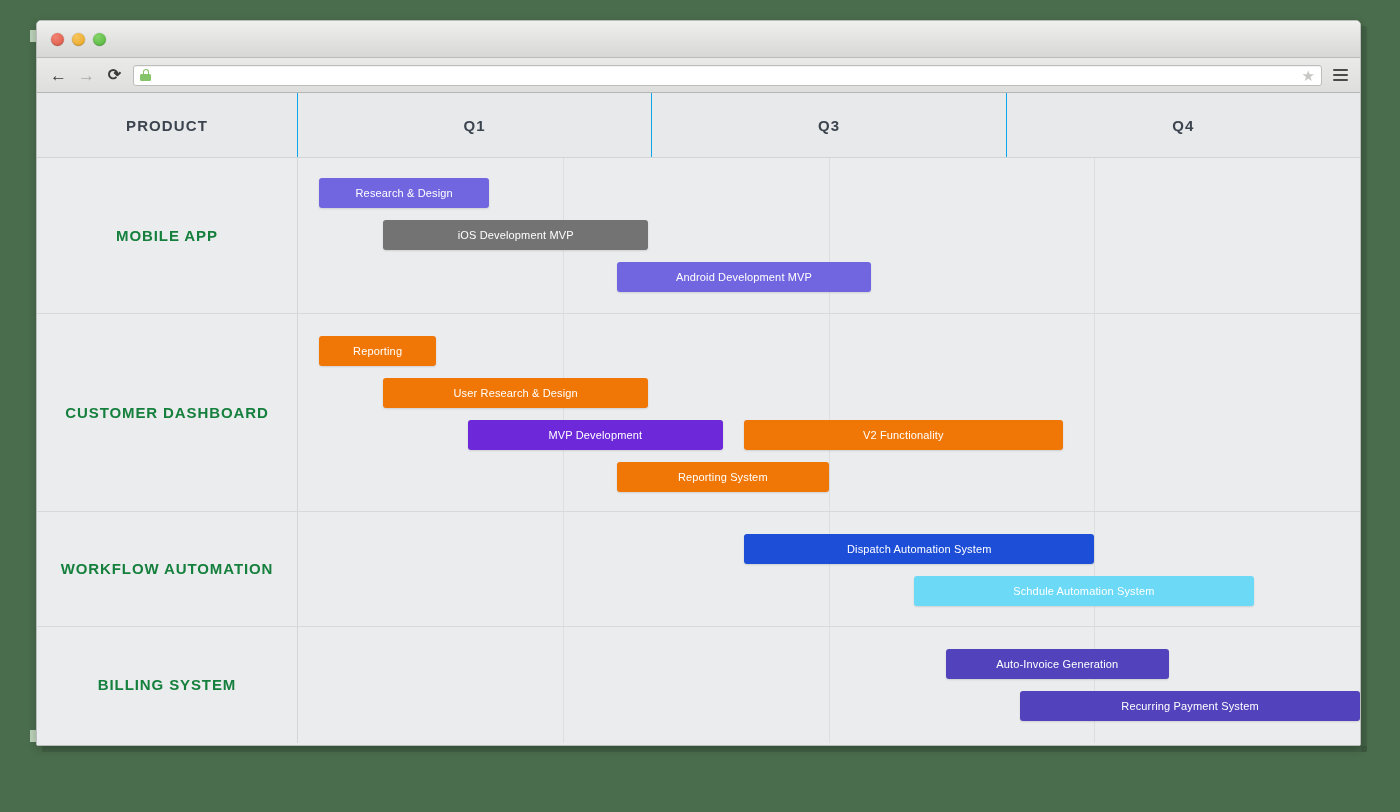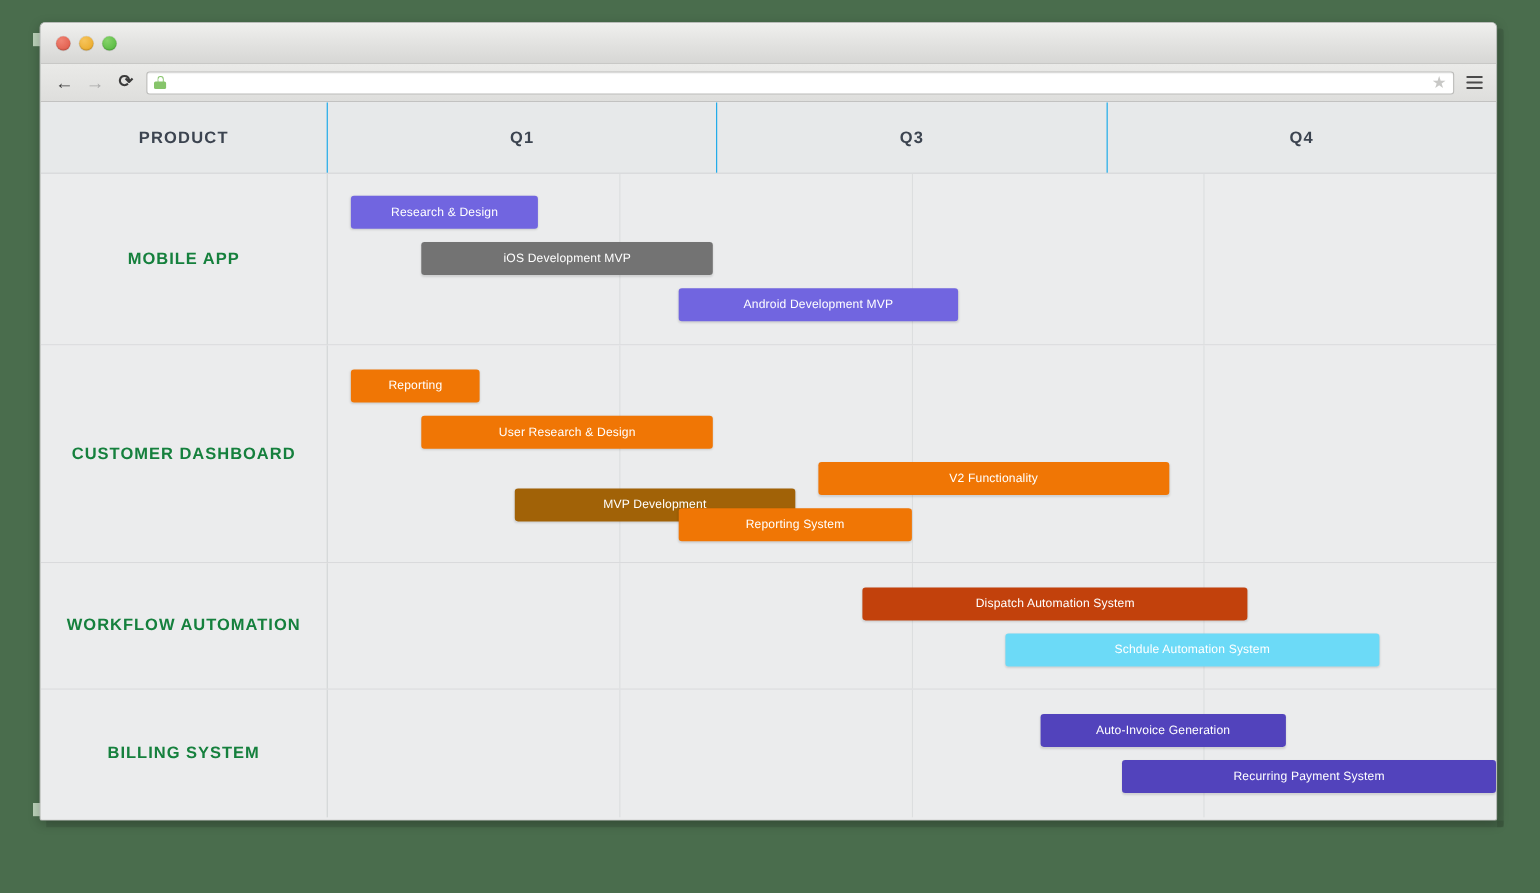--- a/index.html
+++ b/index.html
@@ -359,38 +359,38 @@
           <div class="row-track">
             <div class="grid">
                 <div></div>
                 <div></div>
                 <div></div>
                 <div></div>
               </div>
             <div class="bars">
                 <div class="bar" style="background: rgb(240, 118, 5); left: 2%; width: 11%; top: 22px;">Reporting</div>
                 <div class="bar" style="background: rgb(240, 118, 5); left: 8%; width: 25%; top: 64px;">User Research &amp; Design</div>
-                <div class="bar" style="background: #a16207; left: 16%; width: 24%; top: 106px; margin-top: 24px;">MVP Development</div>
+                <div class="bar" style="background: #6d28d9; left: 16%; width: 24%; top: 106px;">MVP Development</div>
                 <div class="bar" style="background: rgb(240, 118, 5); left: 42%; width: 30%; top: 106px;">V2 Functionality</div>
                 <div class="bar" style="background: rgb(240, 118, 5); left: 30%; width: 20%; top: 148px;">Reporting System</div>
               </div>
           </div>
         </div>
 
         <div class="gantt-row row-workflow">
           <div class="row-label">WORKFLOW AUTOMATION</div>
           <div class="row-track">
             <div class="grid">
                 <div></div>
                 <div></div>
                 <div></div>
                 <div></div>
               </div>
             <div class="bars">
-                <div class="bar" style="background: #c2410c; left: 42%; width: 33%; top: 22px; margin-left: 40px;">Dispatch Automation System</div>
+                <div class="bar" style="background: #1d4ed8; left: 42%; width: 33%; top: 22px;">Dispatch Automation System</div>
                 <div class="bar" style="background: rgb(108, 218, 247); left: 58%; width: 32%; top: 64px;">Schdule Automation System</div>
               </div>
           </div>
         </div>
 
         <div class="gantt-row row-billing">
           <div class="row-label">BILLING SYSTEM</div>
           <div class="row-track">
             <div class="grid">
                 <div></div>

